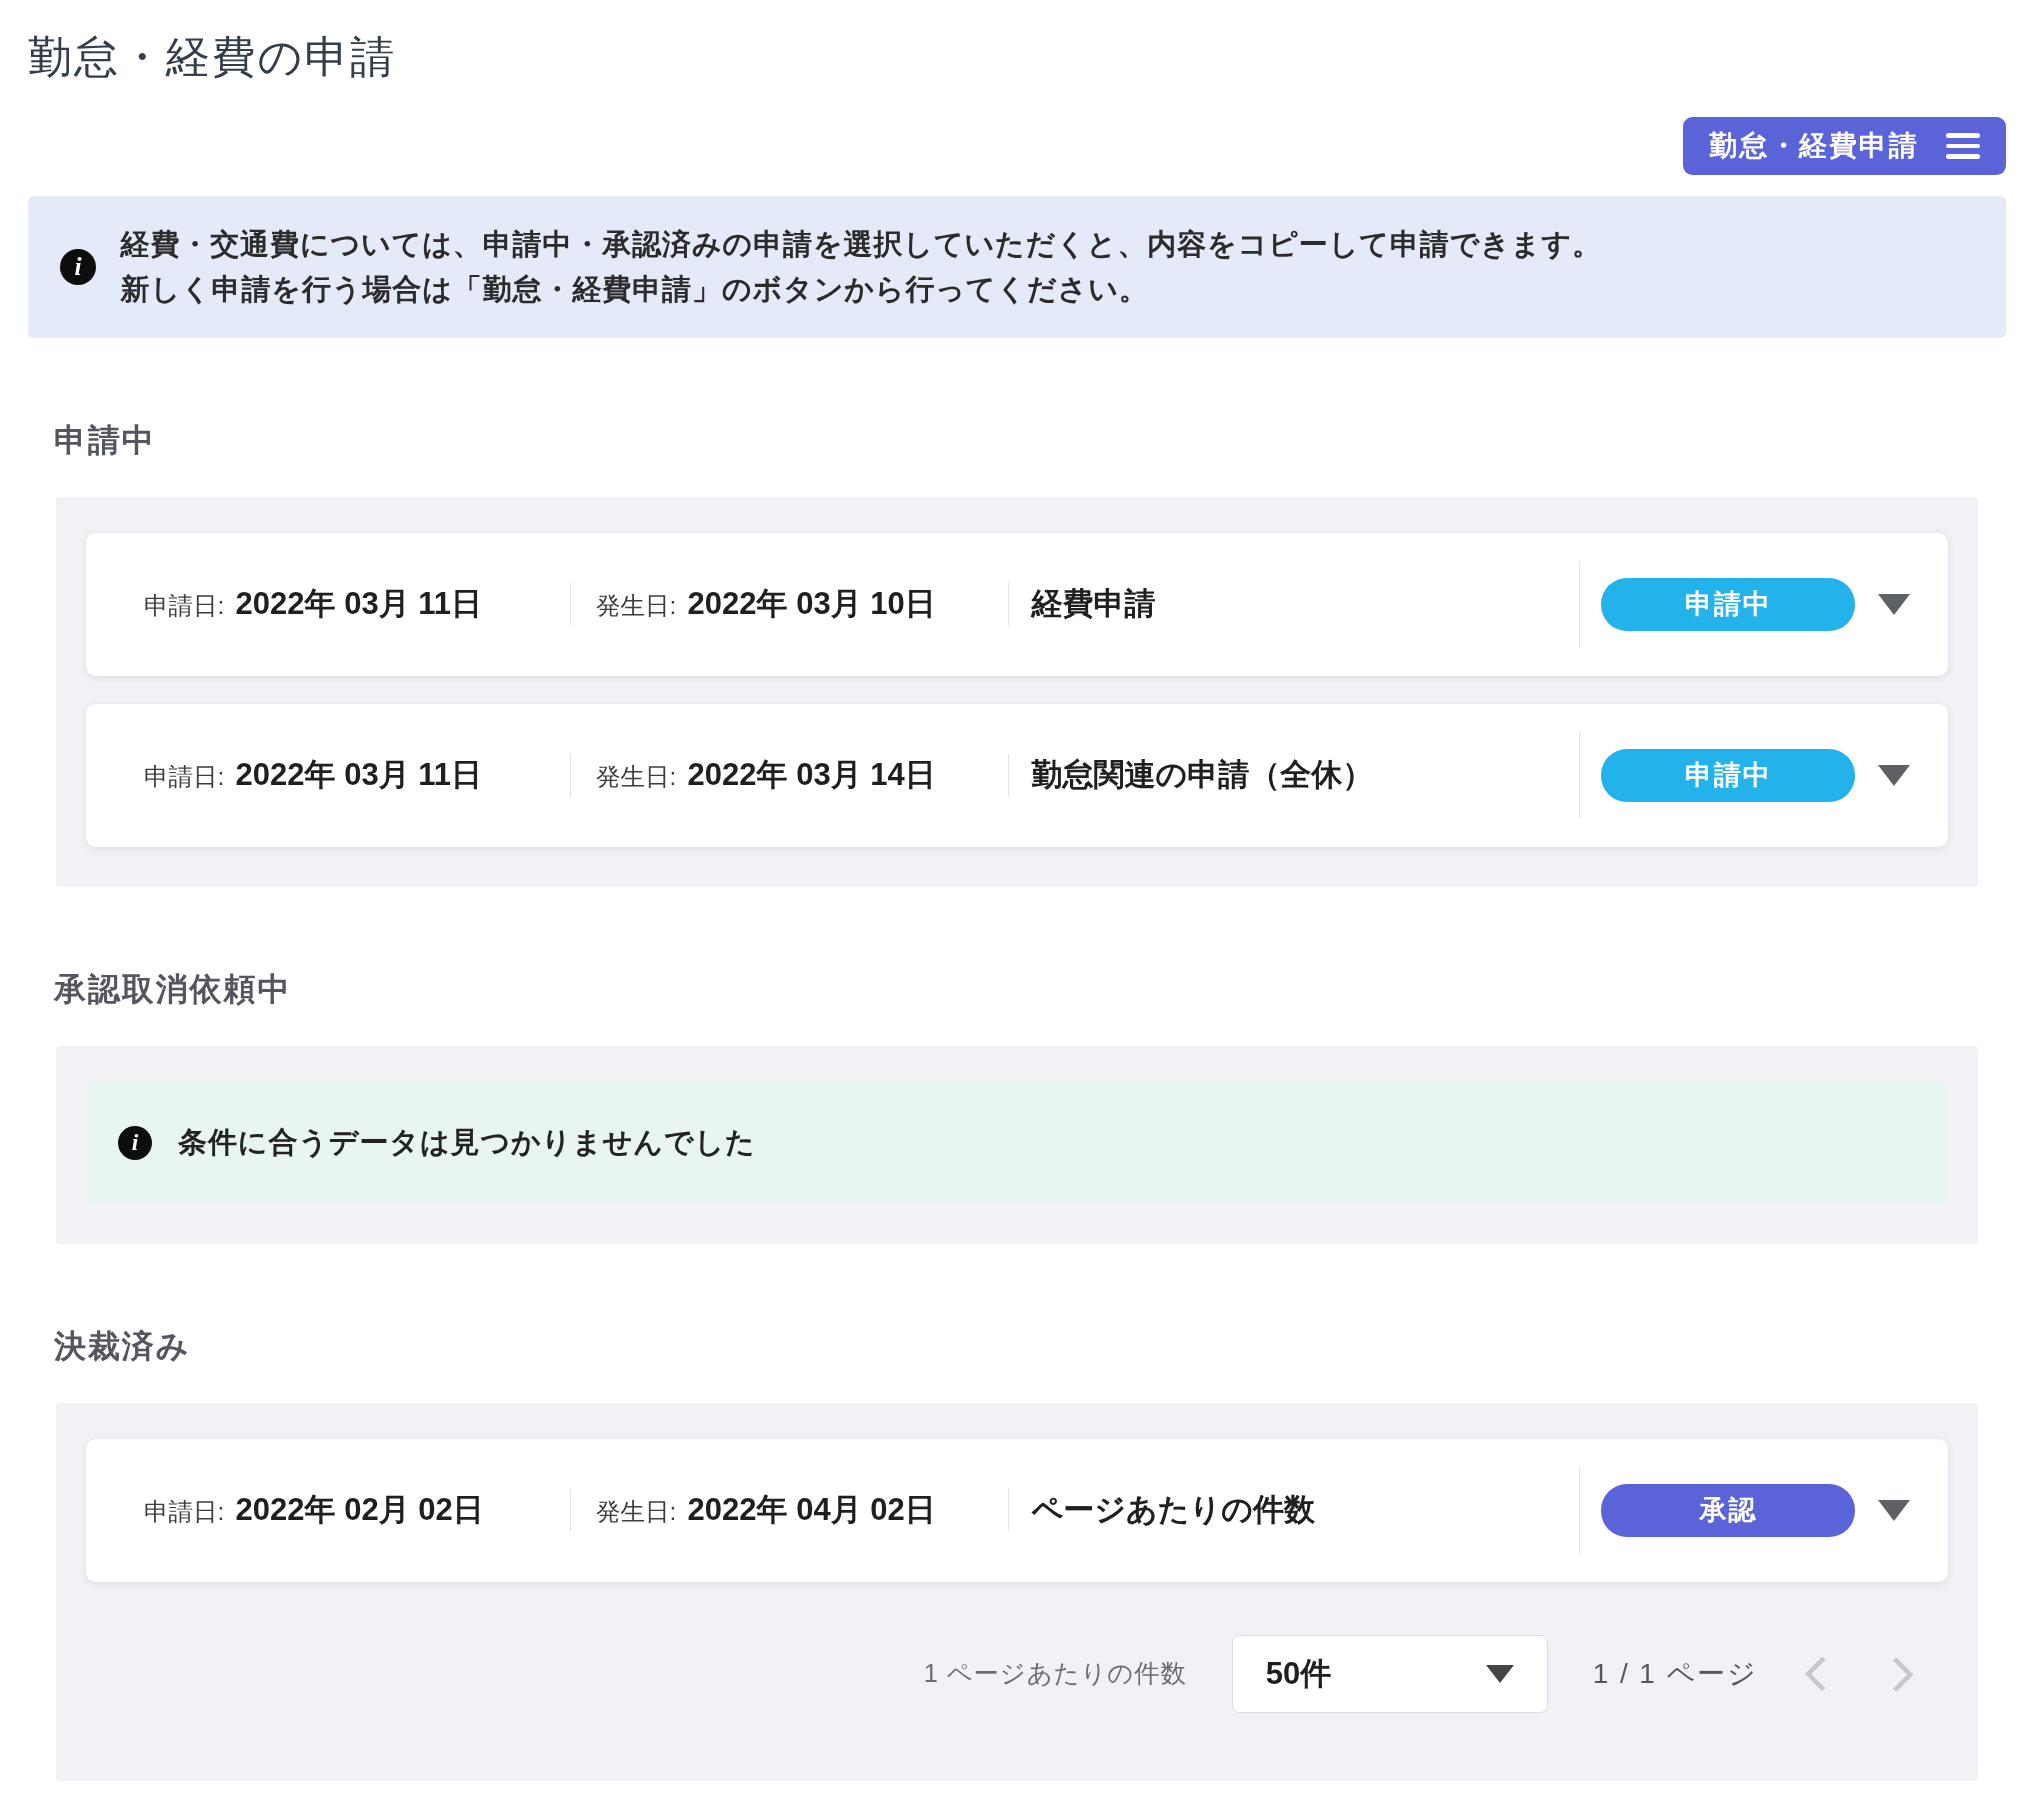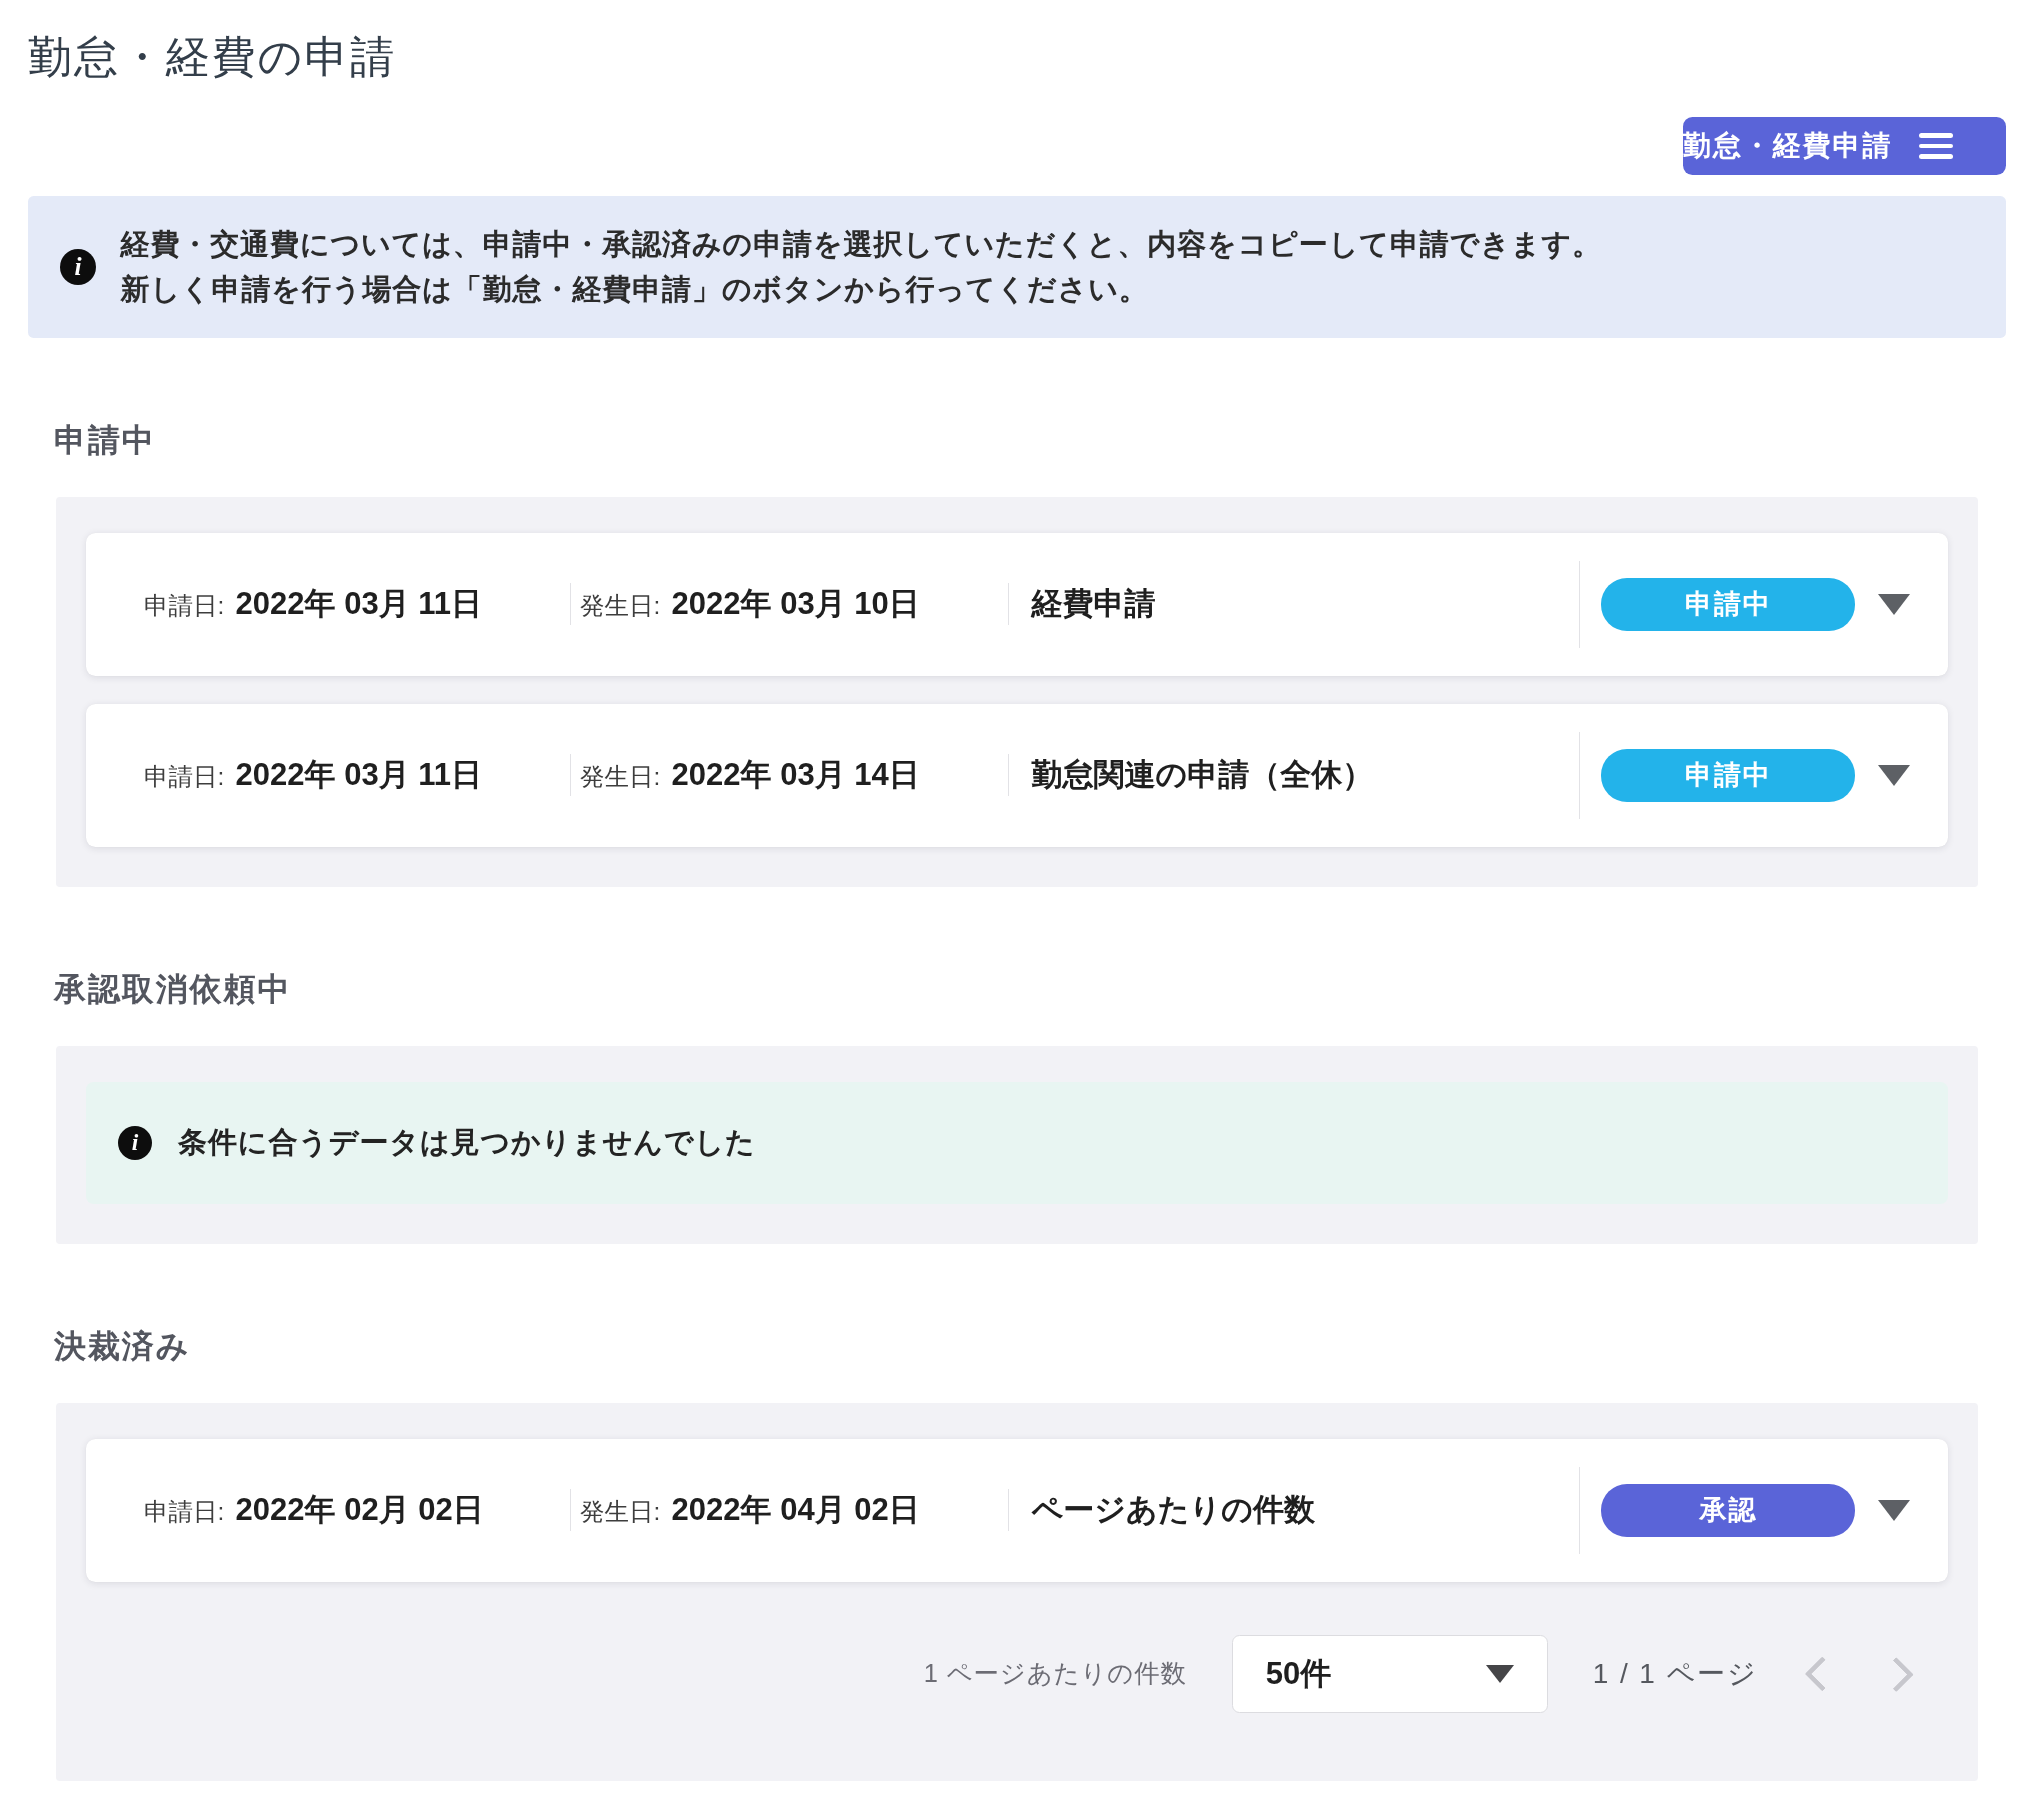--- a/index.html
+++ b/index.html
@@ -15,21 +15,21 @@
     width:2034px;min-height:1808px;
     font-family:"Liberation Sans","DejaVu Sans",sans-serif;
     color:#222;position:relative;
   }
   .page{padding:28px 28px 0 28px;}
 
   
   .page-title{font-size:44px;font-weight:500;color:#333e4a;letter-spacing:1.9px;}
   .header-actions{display:flex;justify-content:flex-end;margin-top:30px;}
   .btn-primary{
-    display:flex;align-items:center;gap:27px;
+    display:flex;align-items:center;justify-content:center;gap:27px;
     background:var(--accent-purple);color:#fff;border:none;cursor:pointer;
     min-width:323px;height:58px;border-radius:9.4px;
     font-size:28px;font-weight:700;letter-spacing:1.9px;
     font-family:inherit;
   }
   .menu-icon{display:flex;flex-direction:column;gap:5.6px;}
   .menu-icon i{display:block;width:34px;height:4.7px;background:#fff;border-radius:2.8px;}
 
   
   .notice{
@@ -59,21 +59,21 @@
     background:#fff;border-radius:9.4px;
     box-shadow:0 1.9px 7.5px rgba(40,40,60,.10), 0 0 0.9px rgba(0,0,0,.06);
     height:143px;display:flex;align-items:center;
     padding:0 38px 0 58px;cursor:pointer;
   }
   .card + .card{margin-top:28px;}
   .cell{display:flex;align-items:baseline;gap:11.3px;}
   .cell-label{font-size:24.5px;color:#3d3d3d;font-weight:400;}
   .cell-value{font-size:31px;color:#1f1f1f;font-weight:600;}
   .cell-1{width:426px;}
-  .cell-2{width:438px;padding-left:9px;border-left:0.9px solid #e2e2e6;}
+  .cell-2{width:438px;padding-left:25px;border-left:0.9px solid #e2e2e6;}
   .cell-type{flex:1;padding-left:22.6px;border-left:0.9px solid #e2e2e6;font-size:31px;font-weight:600;color:#1f1f1f;}
   .cell-status{
     display:flex;align-items:center;gap:22.6px;
     padding-left:21px;border-left:0.9px solid #e2e2e6;height:87px;
   }
   .badge{
     width:254px;height:53px;border-radius:26px;
     display:flex;align-items:center;justify-content:center;
     color:#fff;font-size:27px;font-weight:700;letter-spacing:1.9px;
   }

